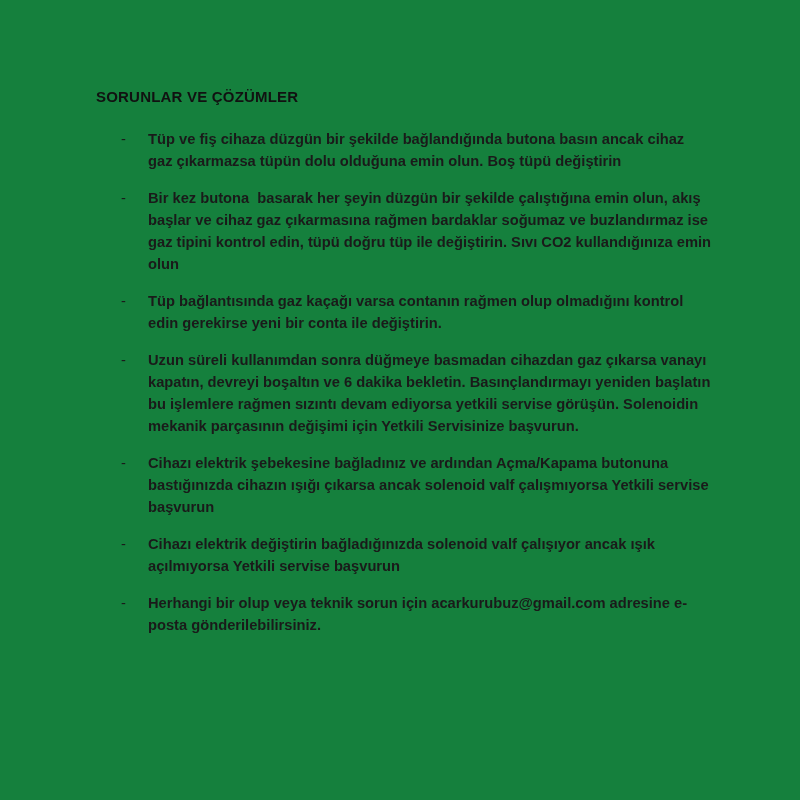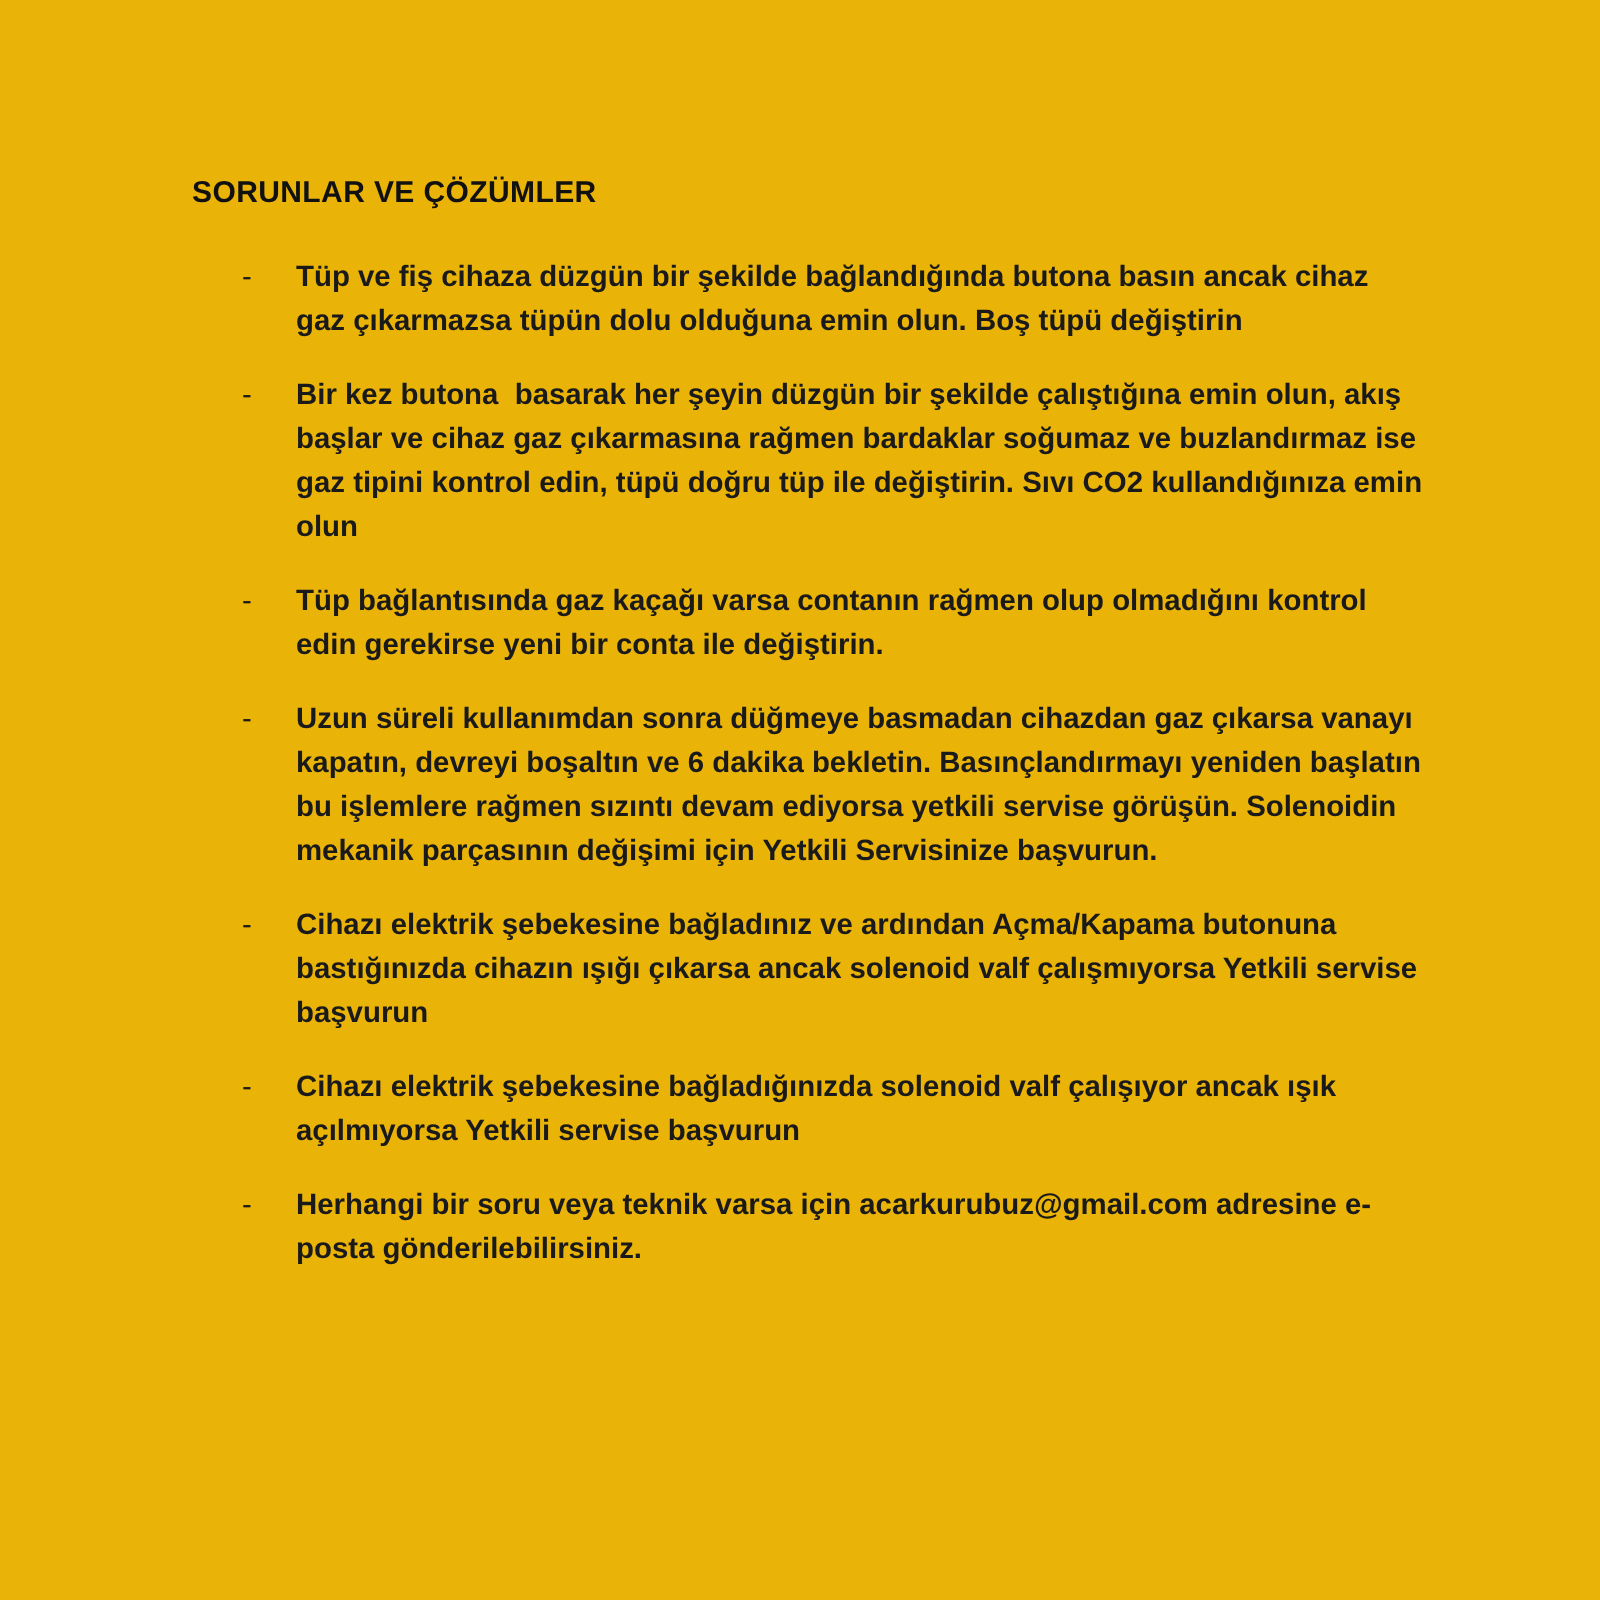--- a/index.html
+++ b/index.html
@@ -4,21 +4,21 @@
 <style>
   html, body {
     margin: 0;
     padding: 0;
     background: #ffffff;
   }
   .page {
     position: relative;
     width: 800px;
     height: 800px;
-    background: #eab308;
+    background: #15803d;
     color: #1a1a1a;
     font-family: "Liberation Sans", sans-serif;
     overflow: hidden;
   }
   .content {
     position: absolute;
     top: 86px;
     left: 96px;
     width: 616px;
   }
@@ -84,23 +84,23 @@
         <span class="bullet-text">Uzun süreli kullanımdan sonra düğmeye basmadan cihazdan gaz çıkarsa vanayı kapatın, devreyi boşaltın ve 6 dakika bekletin. Basınçlandırmayı yeniden başlatın bu işlemlere rağmen sızıntı devam ediyorsa yetkili servise görüşün. Solenoidin mekanik parçasının değişimi için Yetkili Servisinize başvurun.</span>
       </li>
 
       <li class="bullet-item">
         <span class="bullet-marker">-</span>
         <span class="bullet-text">Cihazı elektrik şebekesine bağladınız ve ardından Açma/Kapama butonuna bastığınızda cihazın ışığı çıkarsa ancak solenoid valf çalışmıyorsa Yetkili servise başvurun</span>
       </li>
 
       <li class="bullet-item">
         <span class="bullet-marker">-</span>
-        <span class="bullet-text">Cihazı elektrik şebekesine bağladığınızda solenoid valf çalışıyor ancak ışık açılmıyorsa Yetkili servise başvurun</span>
+        <span class="bullet-text">Cihazı elektrik değiştirin bağladığınızda solenoid valf çalışıyor ancak ışık açılmıyorsa Yetkili servise başvurun</span>
       </li>
 
       <li class="bullet-item">
         <span class="bullet-marker">-</span>
-        <span class="bullet-text">Herhangi bir soru veya teknik varsa için acarkurubuz@gmail.com adresine e-posta gönderilebilirsiniz.</span>
+        <span class="bullet-text">Herhangi bir olup veya teknik sorun için acarkurubuz@gmail.com adresine e-posta gönderilebilirsiniz.</span>
       </li>
 
     </ul>
   </div>
 </div>
 
 </body></html>

